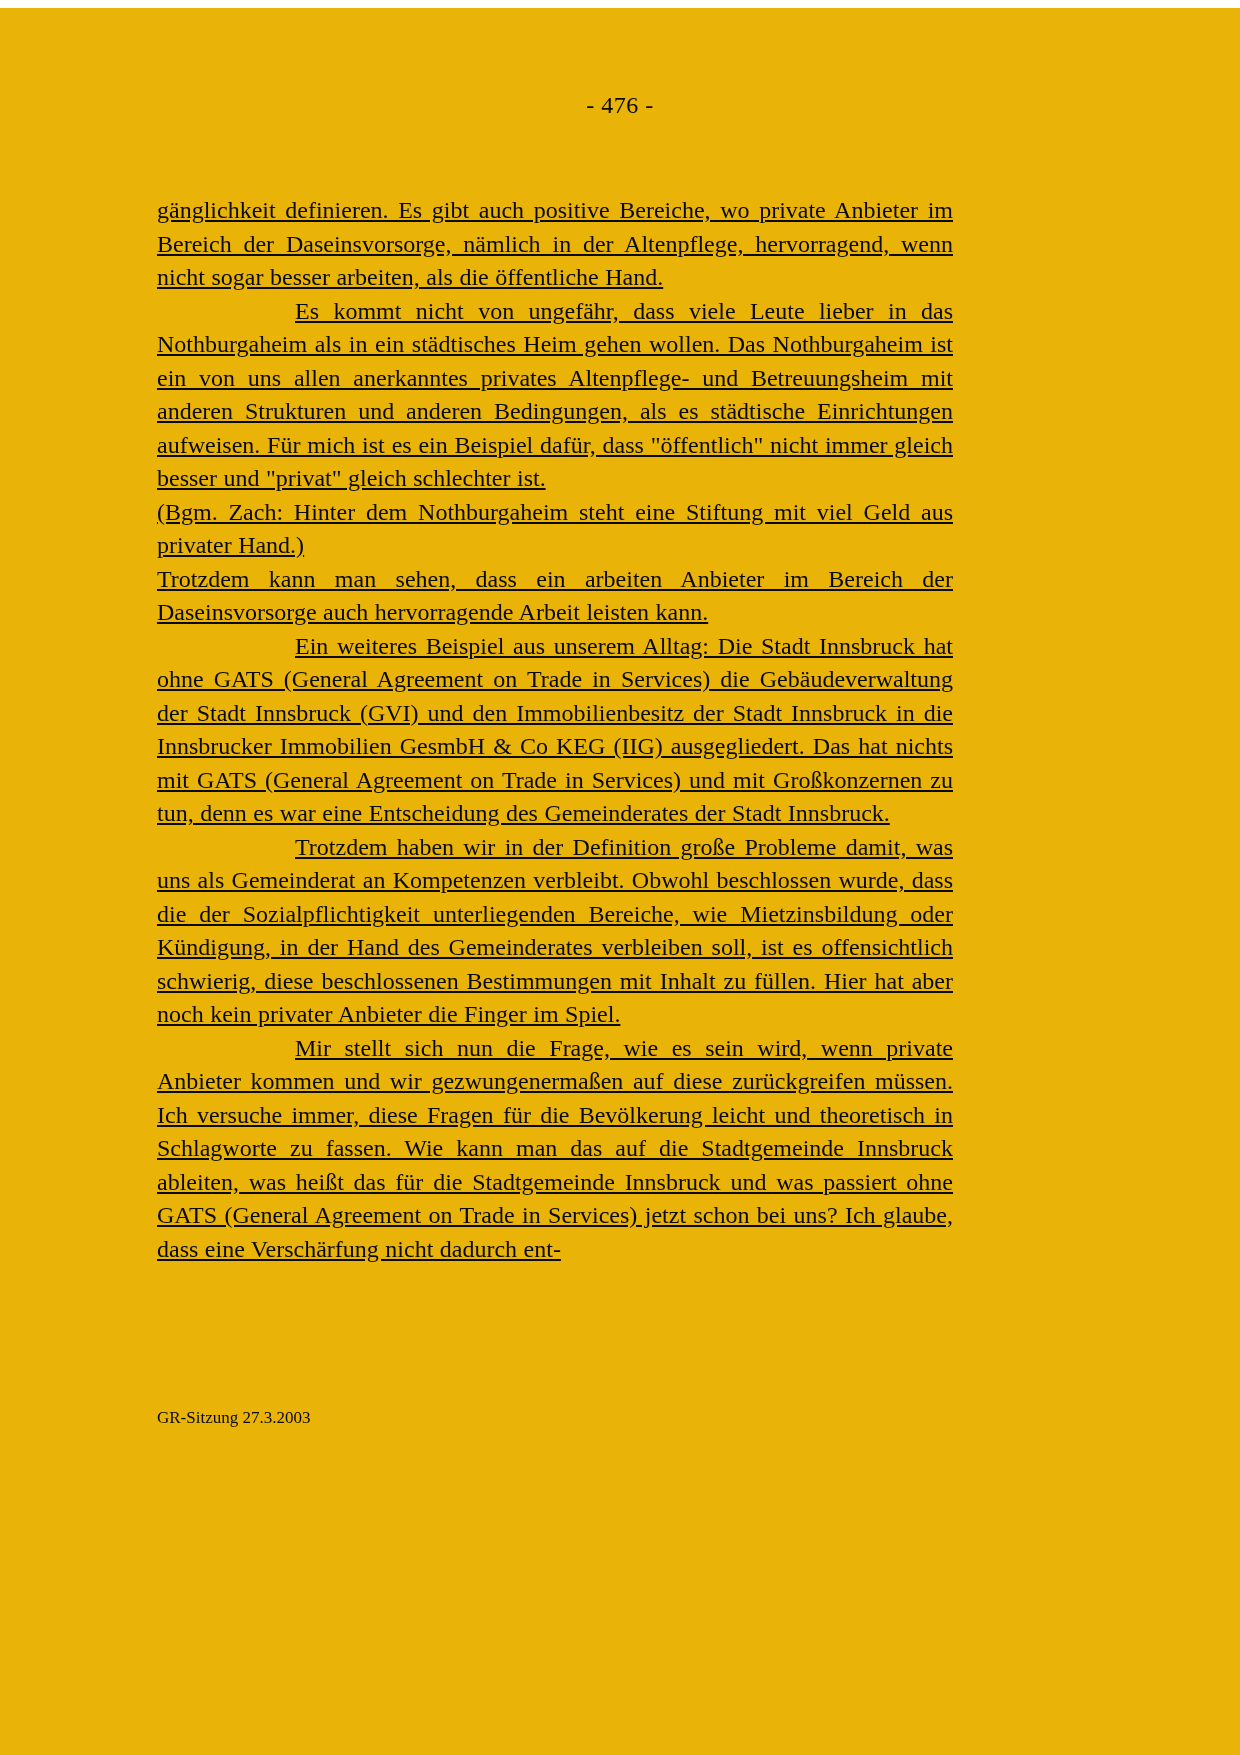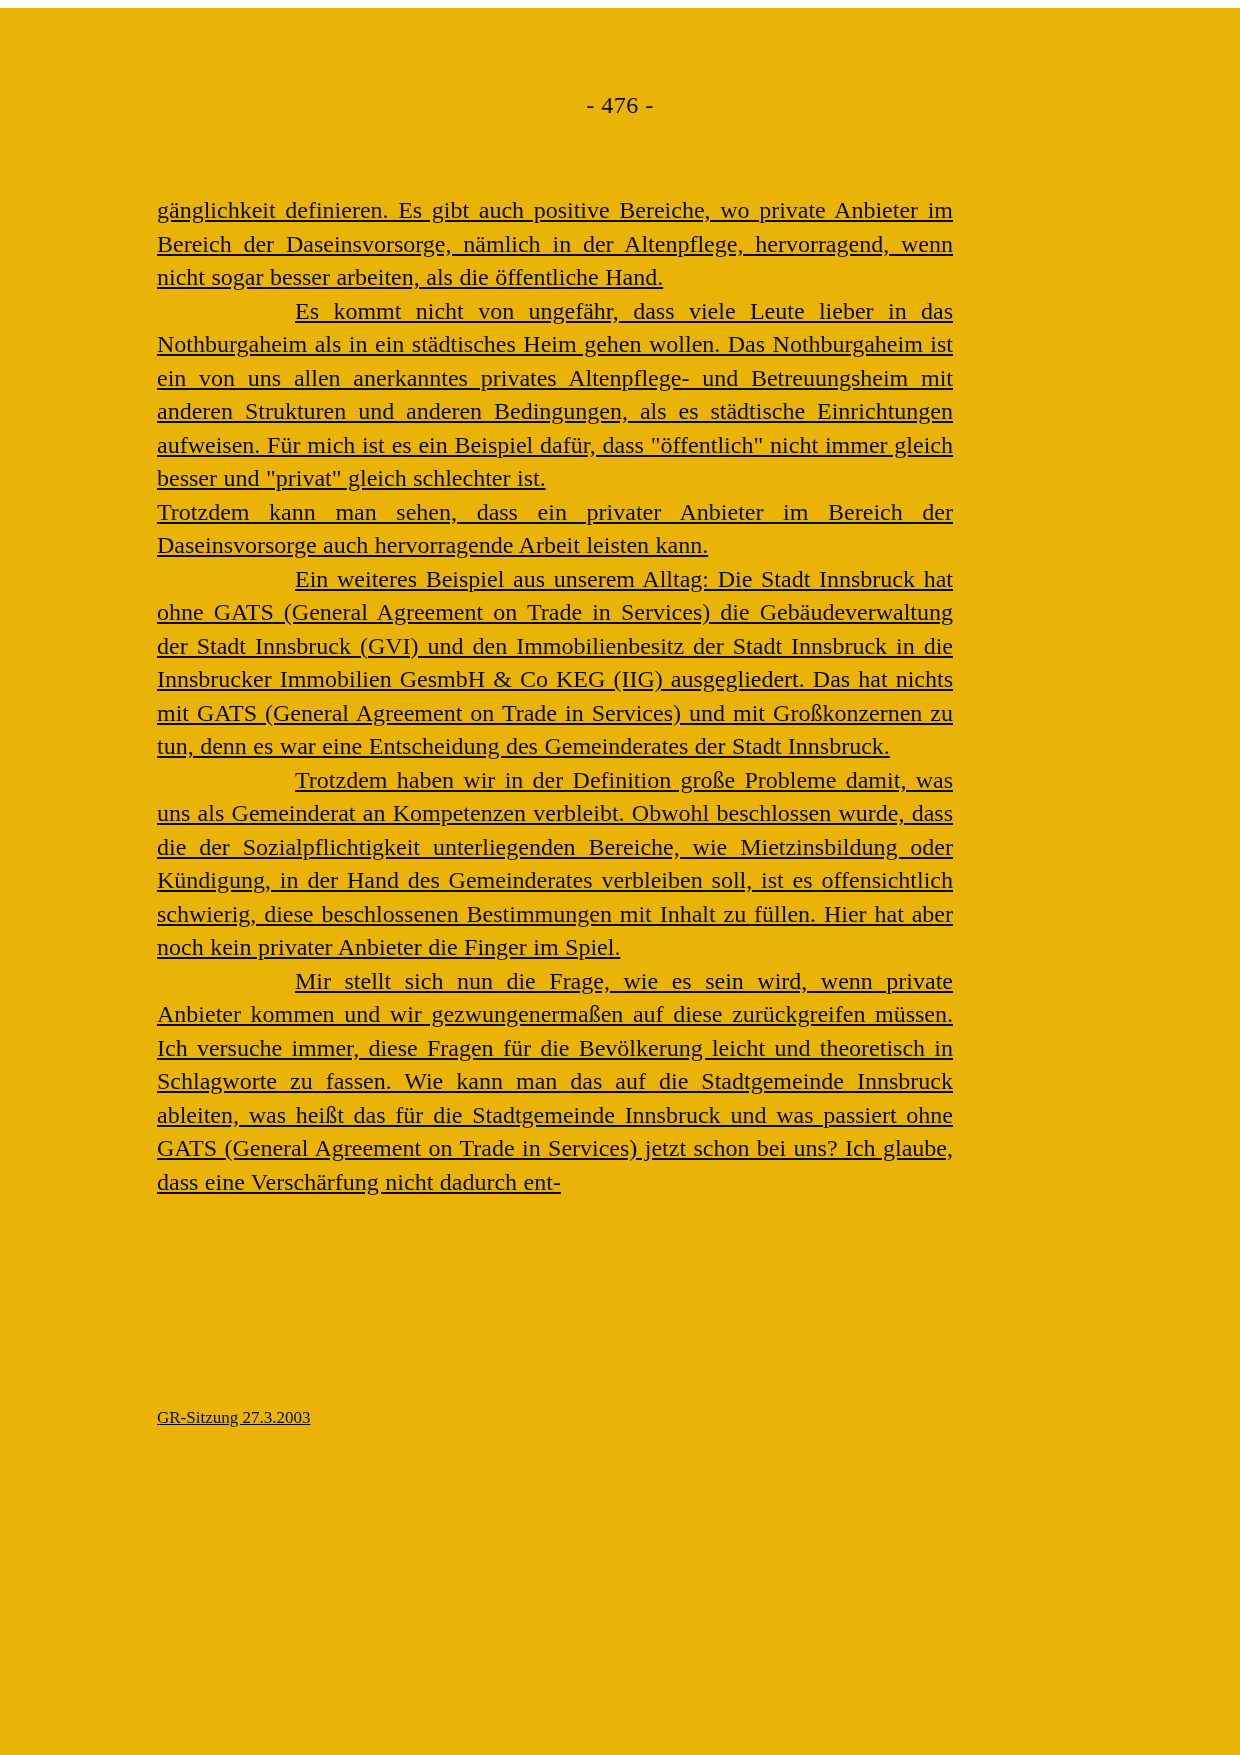--- a/index.html
+++ b/index.html
@@ -44,34 +44,34 @@
     text-decoration: underline;
   }
   .para.indent {
     text-indent: 138px;
   }
   .footer {
     position: absolute;
     top: 1400px;
     left: 157px;
     font-size: 17px;
-    text-decoration: underline;
   }
 </style>
 </head>
 <body>
 
 <div class="page">
 
   <div class="page-number">- 476 -</div>
 
   <div class="content">
     <p class="para">gänglichkeit definieren. Es gibt auch positive Bereiche, wo private Anbieter im Bereich der Daseinsvorsorge, nämlich in der Altenpflege, hervorragend, wenn nicht sogar besser arbeiten, als die öffentliche Hand.</p>
     <p class="para indent">Es kommt nicht von ungefähr, dass viele Leute lieber in das Nothburgaheim als in ein städtisches Heim gehen wollen. Das Nothburgaheim ist ein von uns allen anerkanntes privates Altenpflege- und Betreuungsheim mit anderen Strukturen und anderen Bedingungen, als es städtische Einrichtungen aufweisen. Für mich ist es ein Beispiel dafür, dass "öffentlich" nicht immer gleich besser und "privat" gleich schlechter ist.</p>
-    <p class="para">Trotzdem kann man sehen, dass ein privater Anbieter im Bereich der Daseinsvorsorge auch hervorragende Arbeit leisten kann.</p>
+    <p class="para">(Bgm. Zach: Hinter dem Nothburgaheim steht eine Stiftung mit viel Geld aus privater Hand.)</p>
+    <p class="para">Trotzdem kann man sehen, dass ein arbeiten Anbieter im Bereich der Daseinsvorsorge auch hervorragende Arbeit leisten kann.</p>
     <p class="para indent">Ein weiteres Beispiel aus unserem Alltag: Die Stadt Innsbruck hat ohne GATS (General Agreement on Trade in Services) die Gebäudeverwaltung der Stadt Innsbruck (GVI) und den Immobilienbesitz der Stadt Innsbruck in die Innsbrucker Immobilien GesmbH &amp; Co KEG (IIG) ausgegliedert. Das hat nichts mit GATS (General Agreement on Trade in Services) und mit Großkonzernen zu tun, denn es war eine Entscheidung des Gemeinderates der Stadt Innsbruck.</p>
     <p class="para indent">Trotzdem haben wir in der Definition große Probleme damit, was uns als Gemeinderat an Kompetenzen verbleibt. Obwohl beschlossen wurde, dass die der Sozialpflichtigkeit unterliegenden Bereiche, wie Mietzinsbildung oder Kündigung, in der Hand des Gemeinderates verbleiben soll, ist es offensichtlich schwierig, diese beschlossenen Bestimmungen mit Inhalt zu füllen. Hier hat aber noch kein privater Anbieter die Finger im Spiel.</p>
     <p class="para indent">Mir stellt sich nun die Frage, wie es sein wird, wenn private Anbieter kommen und wir gezwungenermaßen auf diese zurückgreifen müssen. Ich versuche immer, diese Fragen für die Bevölkerung leicht und theoretisch in Schlagworte zu fassen. Wie kann man das auf die Stadtgemeinde Innsbruck ableiten, was heißt das für die Stadtgemeinde Innsbruck und was passiert ohne GATS (General Agreement on Trade in Services) jetzt schon bei uns? Ich glaube, dass eine Verschärfung nicht dadurch ent-</p>
   </div>
 
   <div class="footer">GR-Sitzung 27.3.2003</div>
 
 </div>
 
 </body></html>

